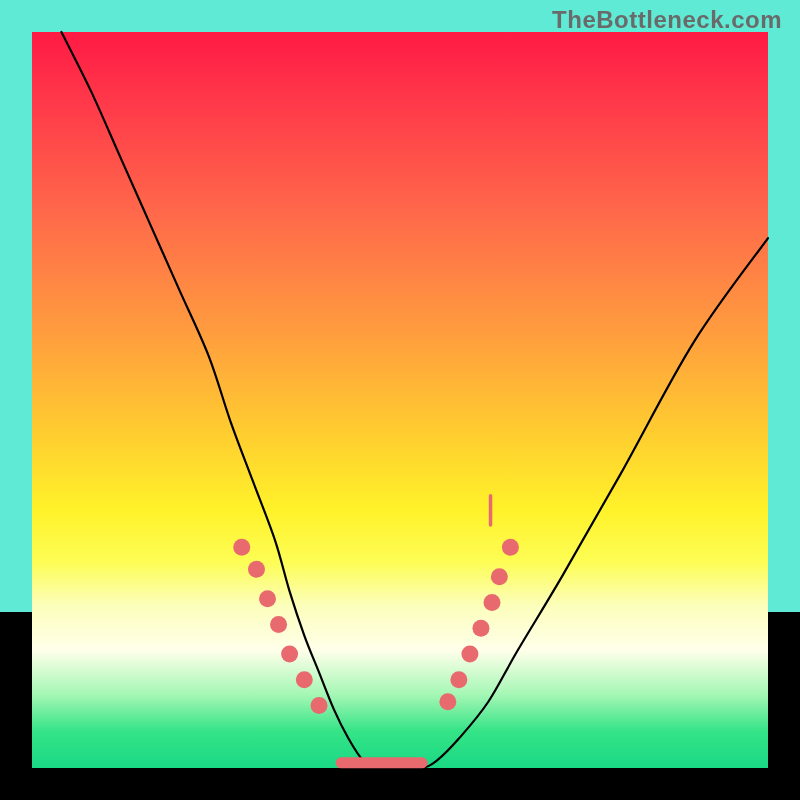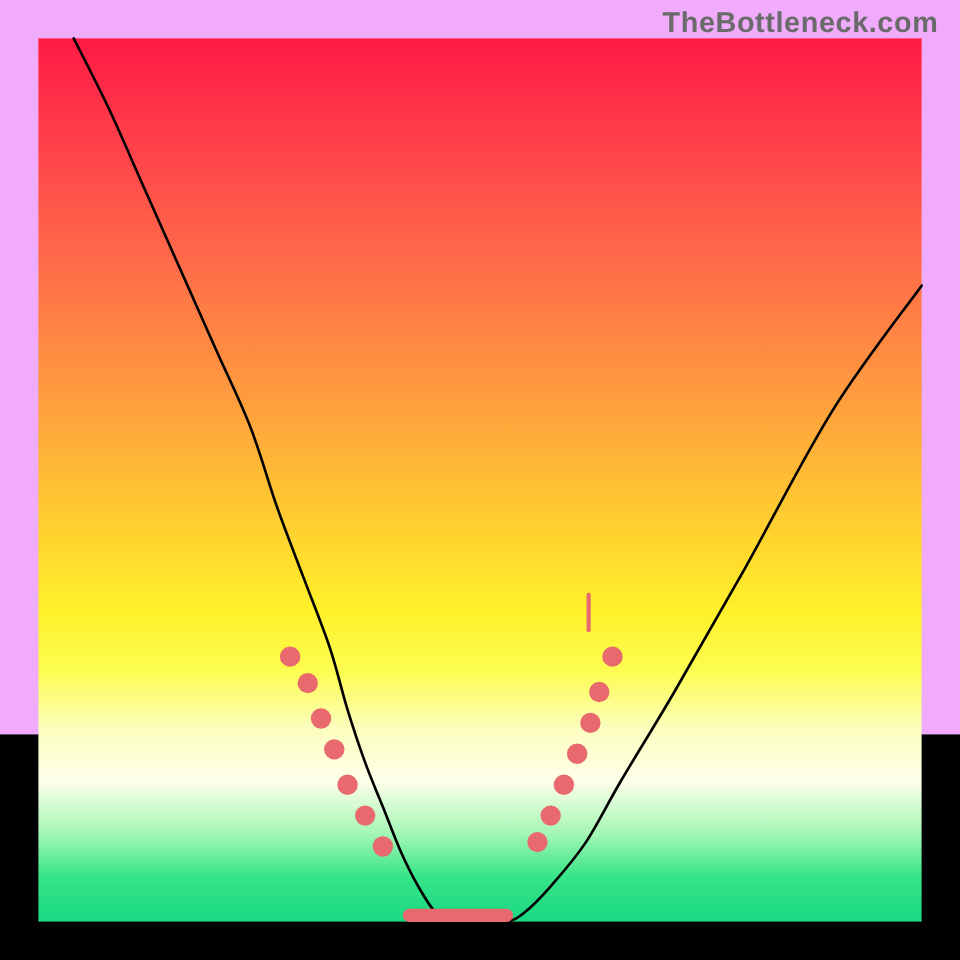--- a/index.html
+++ b/index.html
@@ -8,21 +8,21 @@
     width: 800px;
     height: 800px;
     background: #000;
     overflow: hidden;
     font-family: Arial, Helvetica, sans-serif;
   }
   .frame {
     position: relative;
     width: 800px;
     height: 612px;
-    background: #f0abfc;
+    background: #5eead4;
   }
   .watermark {
     position: absolute;
     top: 6px;
     right: 18px;
     color: #6a6a6a;
     font-size: 24px;
     font-weight: bold;
     letter-spacing: 0.5px;
     z-index: 10;

